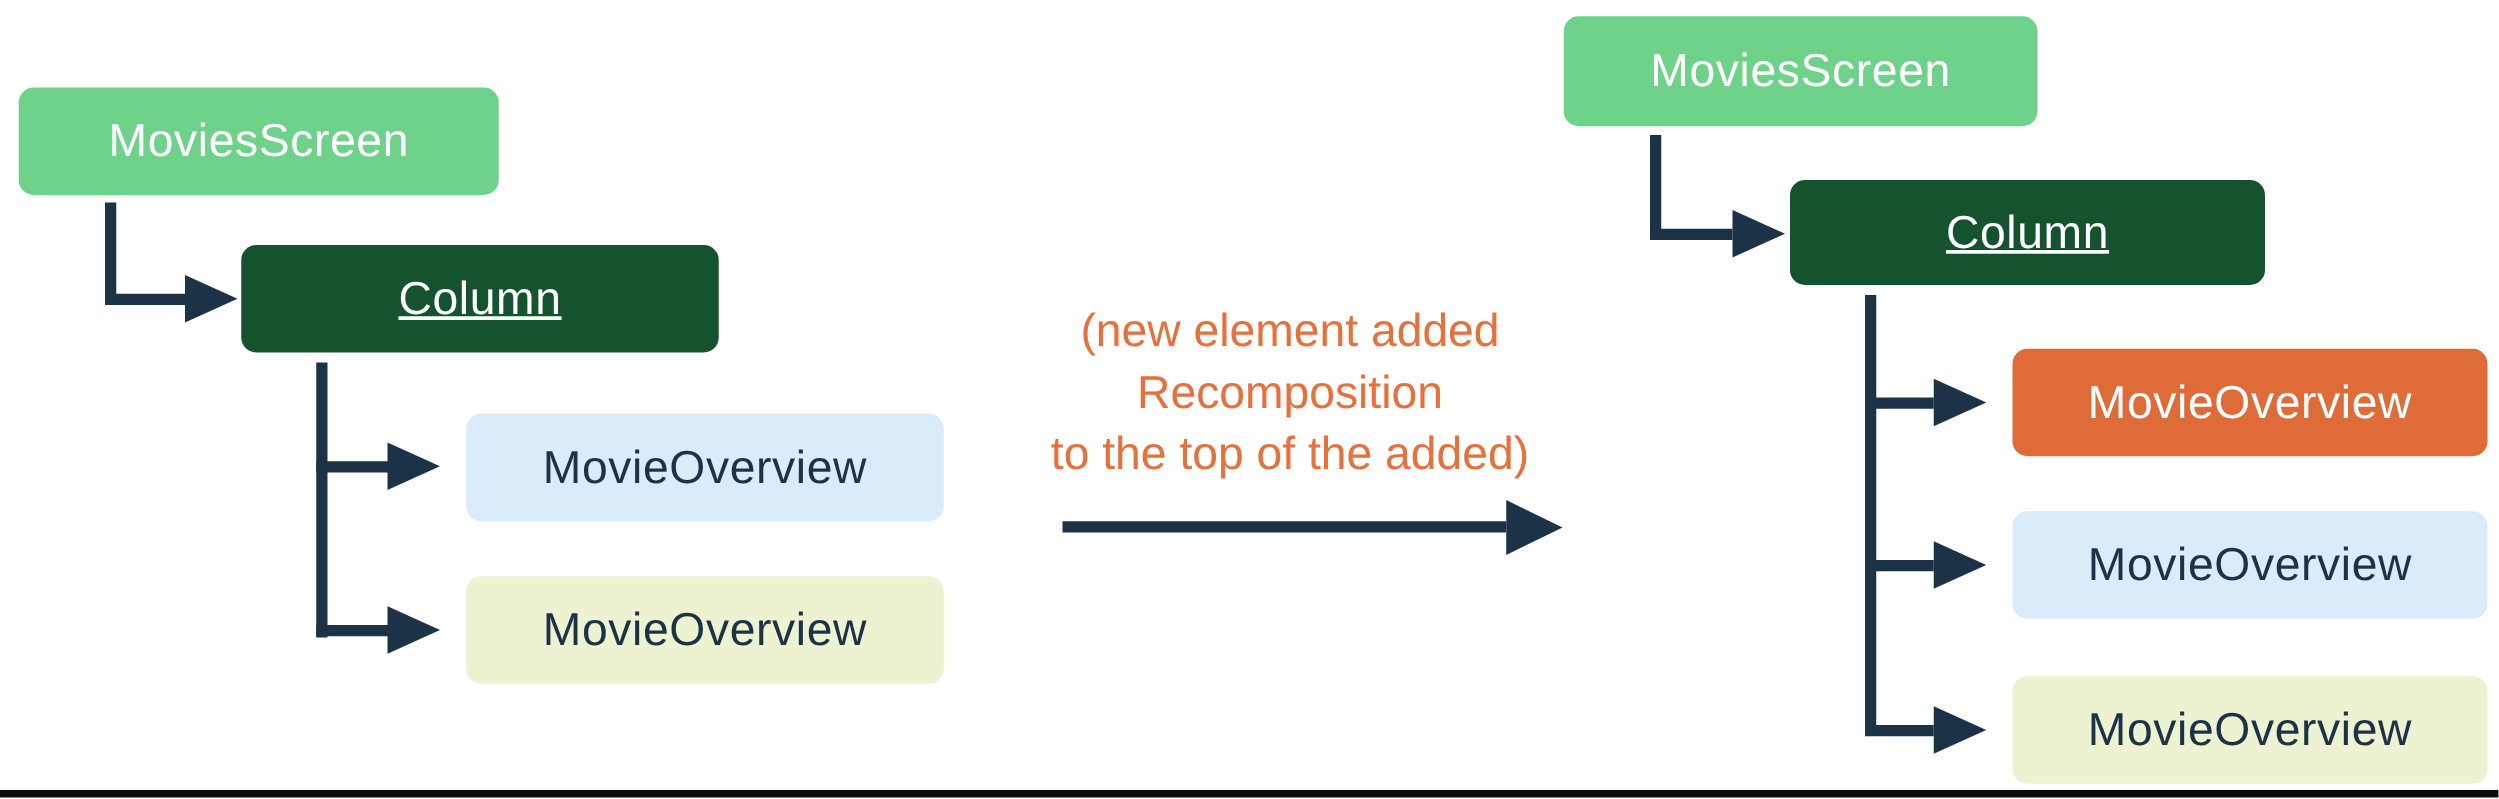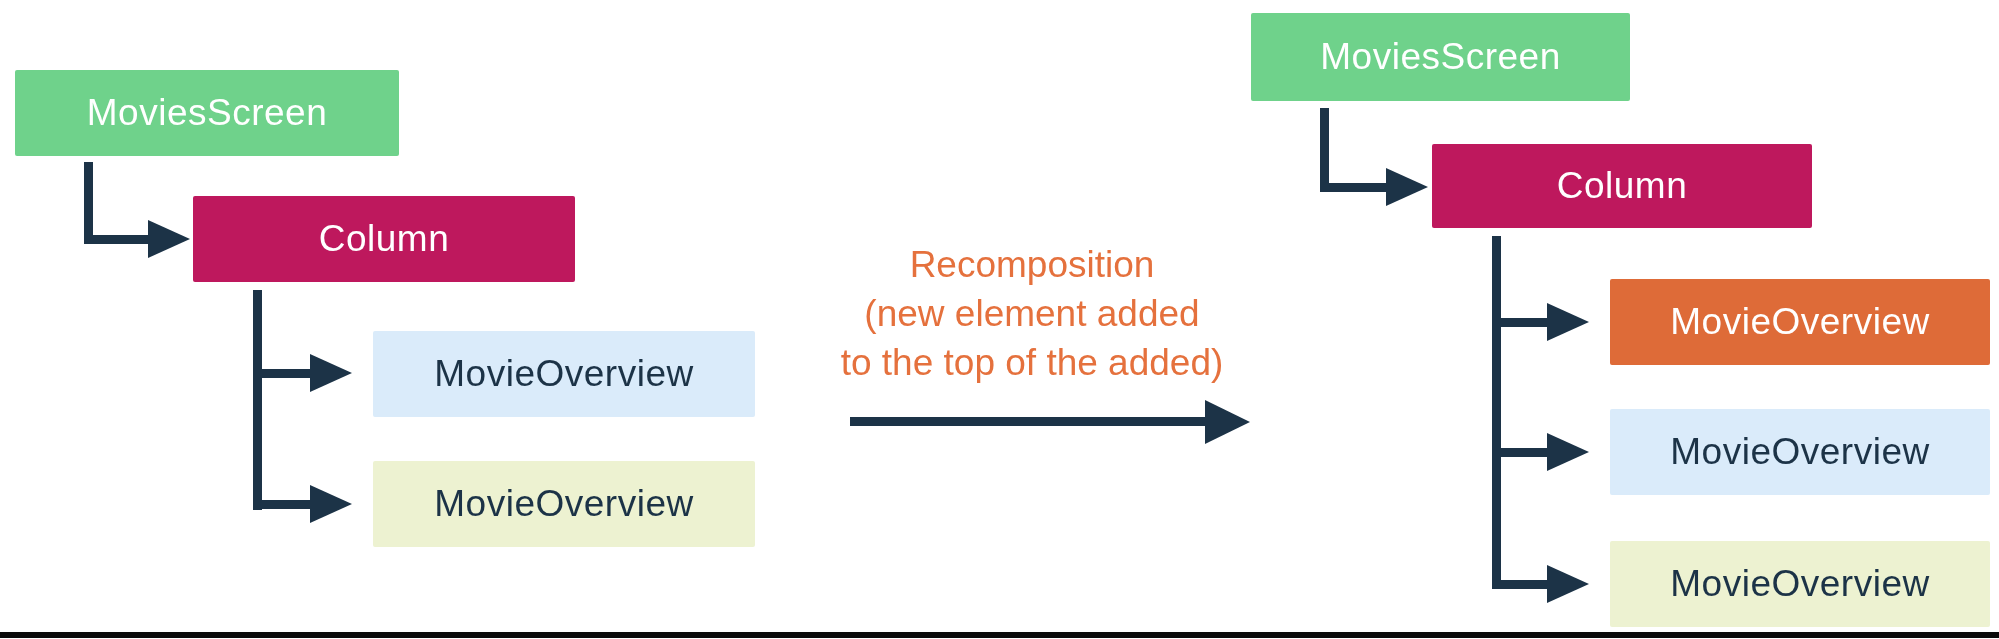--- a/index.html
+++ b/index.html
@@ -5,28 +5,28 @@
   html,body{margin:0;padding:0;background:#ffffff;}
   #canvas{
     position:relative;
     width:1999px;height:639px;
     background:#ffffff;
     overflow:hidden;
     font-family:"Liberation Sans", sans-serif;
   }
   .node{
     position:absolute;
-    border-radius:2px;
+    border-radius:12px;
     display:flex;align-items:center;justify-content:center;
     font-size:37px;
     letter-spacing:0.5px;
     white-space:nowrap;
   }
   .node.green{background:#6FD28B;color:#ffffff;}
-  .node.blue{background:#be185d;color:#ffffff;}
+  .node.blue{background:#14532d;color:#ffffff;text-decoration:underline;}
   .node.orange{background:#DE6B38;color:#ffffff;}
   .node.lightblue{background:#DAEBFA;color:#1C3347;}
   .node.lightyellow{background:#EDF2D1;color:#1C3347;}
   .cline{position:absolute;background:#1C3347;}
   .ahead{
     position:absolute;width:0;height:0;
     border-top:19px solid transparent;
     border-bottom:19px solid transparent;
     border-left:42px solid #1C3347;
   }
@@ -72,22 +72,22 @@
   <div class="ahead" style="left:310px;top:485px;"></div>
 
   <div class="node lightblue" style="left:373px;top:331px;width:382px;height:86px;">
     <span>MovieOverview</span>
   </div>
   <div class="node lightyellow" style="left:373px;top:461px;width:382px;height:86px;">
     <span>MovieOverview</span>
   </div>
 
   <div id="transition-label">
+    <div>(new element added</div>
     <div>Recomposition</div>
-    <div>(new element added</div>
     <div>to the top of the added)</div>
   </div>
   <div class="cline" style="left:850px;top:417px;width:355px;height:9px;"></div>
   <div class="ahead big" style="left:1205px;top:400px;"></div>
 
   <div class="node green" style="left:1251px;top:13px;width:379px;height:88px;">
     <span>MoviesScreen</span>
   </div>
 
   <div class="cline" style="left:1320px;top:108px;width:9px;height:84px;"></div>

